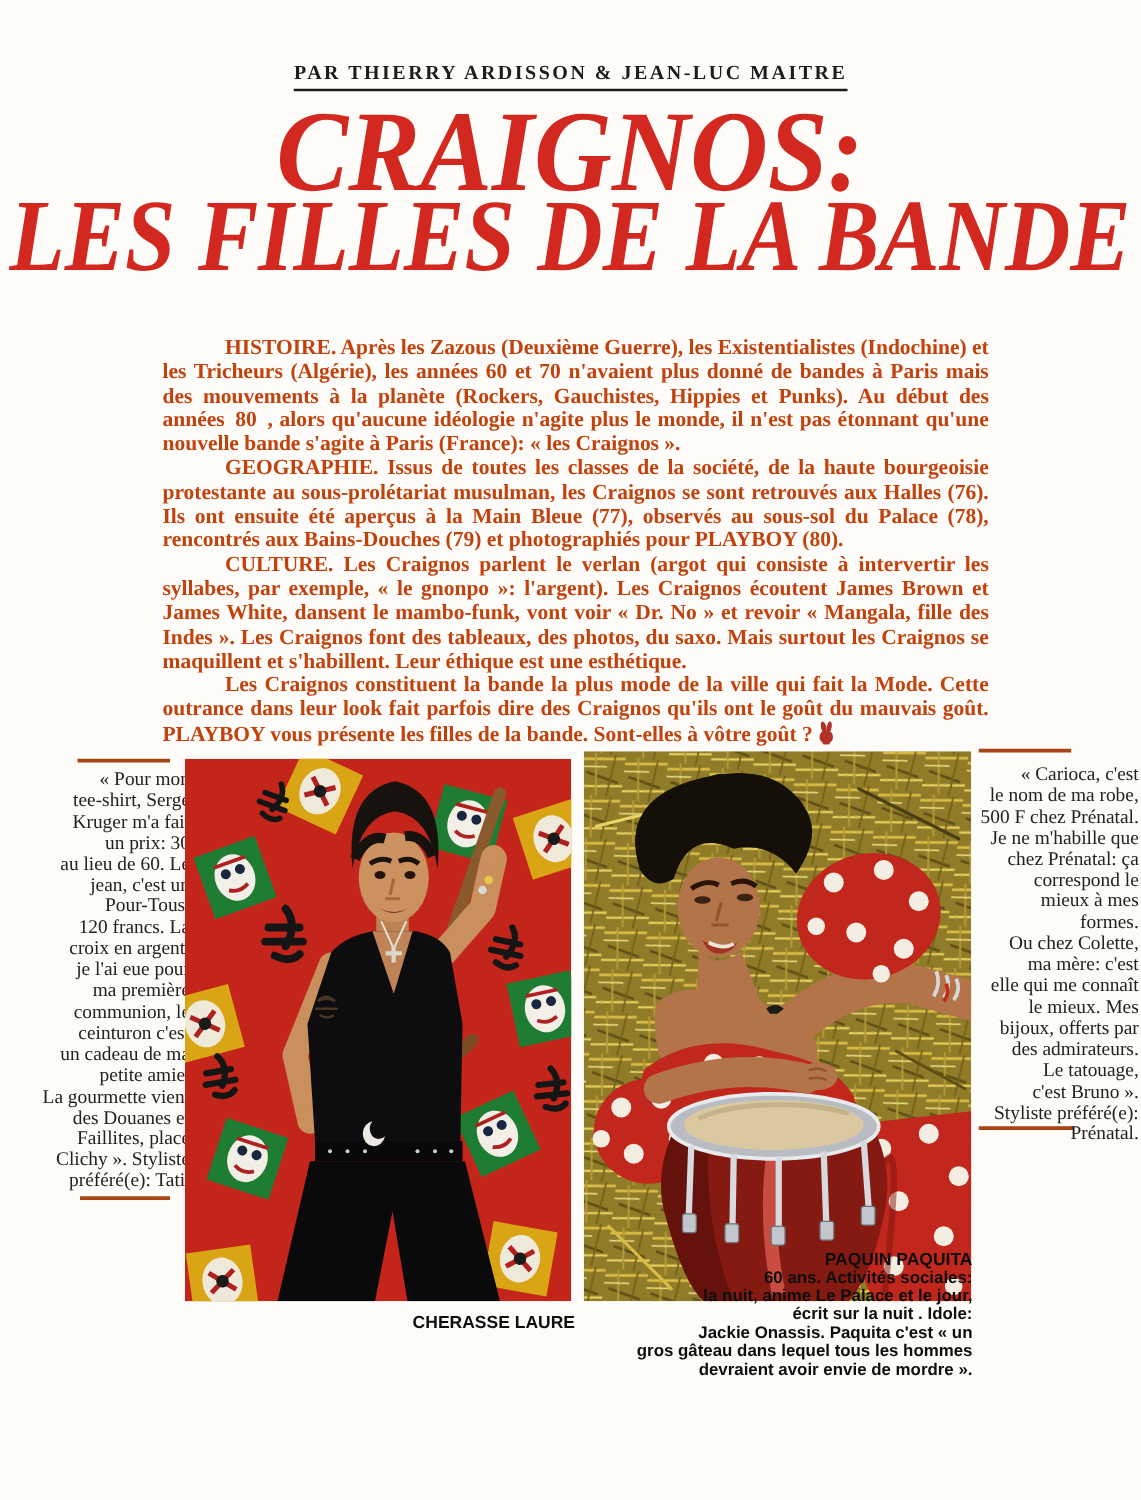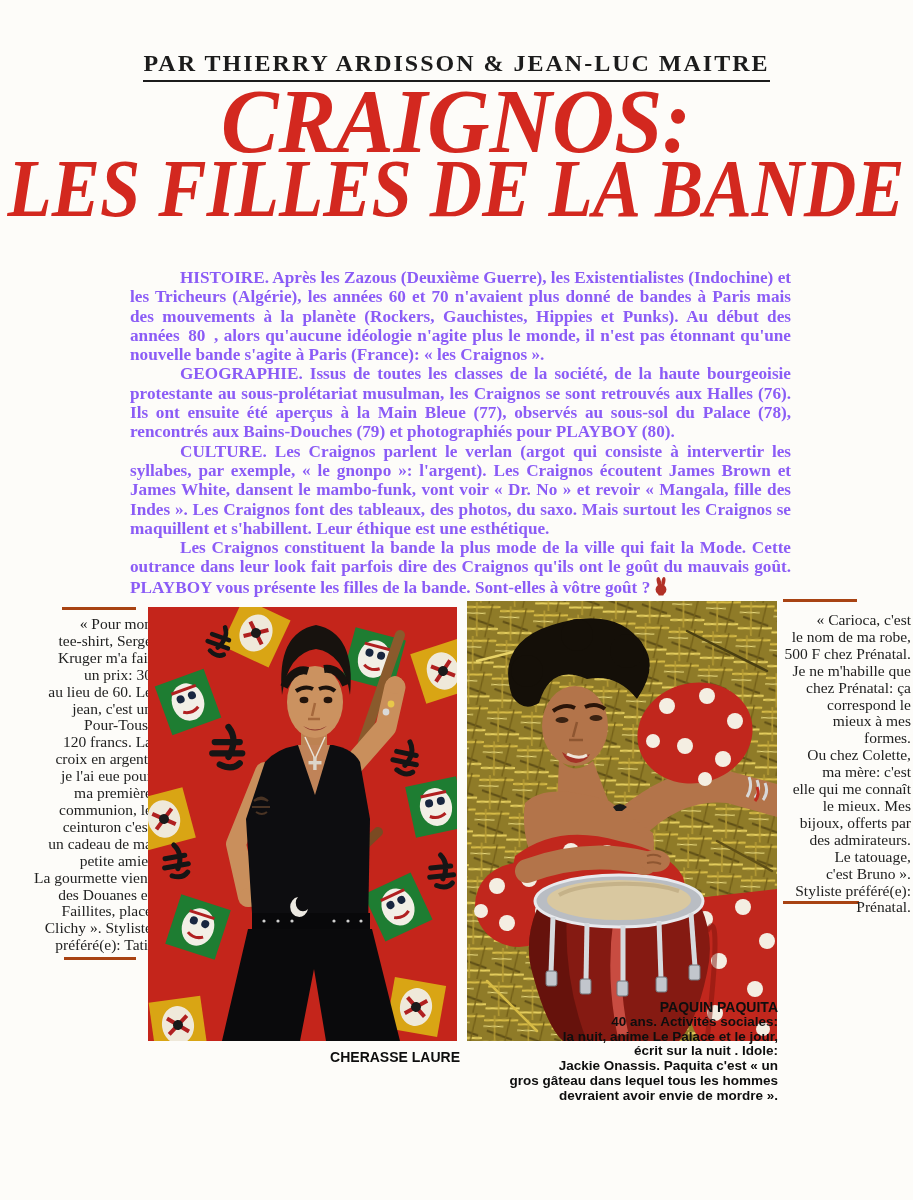--- a/index.html
+++ b/index.html
@@ -1,26 +1,26 @@
 <!DOCTYPE html>
 <html><head>
 <meta charset="utf-8">
 <style>
   html,body{margin:0;padding:0;background:#e9e7e2;}
   .page{position:relative;width:913px;height:1200px;margin:0 auto;background:#fdfcf9;
         overflow:hidden;font-family:"Liberation Serif",serif;}
   
   .byline{position:absolute;left:0;top:50px;width:913px;text-align:center;}
-  .byline span{display:inline-block;font-weight:bold;font-size:24px;letter-spacing:2px;
+  .byline span{display:inline-block;font-weight:bold;font-size:16px;letter-spacing:2px;
         color:#1c1c1c;border-bottom:2.5px solid #1c1c1c;padding-bottom:3px;}
   .title-svg{position:absolute;left:0;top:0;width:913px;height:235px;}
   .title-svg text{font-family:"Liberation Serif",serif;font-weight:bold;font-style:italic;
         fill:#d3281f;}
   
-  .article{position:absolute;left:130px;top:268px;width:661px;color:#8b5cf6;}
+  .article{position:absolute;left:130px;top:268px;width:661px;color:#c2410c;}
   .article p{margin:0;text-align:justify;text-indent:50px;
         font-weight:bold;font-size:17.2px;line-height:19.3px;}
   .bunny{display:inline-block;vertical-align:-3px;margin-left:4px;}
   
   .pq{position:absolute;color:#222;font-size:15.5px;line-height:16.9px;white-space:pre-line;}
   .pq-left{left:4px;top:616px;width:148px;text-align:right;}
   .pq-right{left:783px;top:612px;width:128px;text-align:right;}
   .rule{position:absolute;height:3px;background:#a84313;}
   .rule-lt{left:62px;top:607px;width:74px;}
   .rule-lb{left:64px;top:957px;width:72px;}
@@ -304,21 +304,21 @@
       <ellipse cx="188" cy="260" rx="15" ry="11" fill="#b3744a"></ellipse>
       <path d="M180 255 q8 -3 14 1 M180 262 q8 -2 14 1" stroke="#8e5631" stroke-width="2" fill="none"></path>
     </g>
   </svg>
 
   <div class="caption caption-left">
     <div class="cap-name">CHERASSE LAURE</div>
   </div>
   <div class="caption caption-right">
     <div class="cap-name">PAQUIN PAQUITA</div>
-    <div class="cap-lines">40 ans. Activités sociales:
+    <div class="cap-lines">60 ans. Activités sociales:
 la nuit, anime Le Palace et le jour,
 écrit sur la nuit . Idole:
 Jackie Onassis. Paquita c'est « un
 gros gâteau dans lequel tous les hommes
 devraient avoir envie de mordre ».</div>
   </div>
 
 </div>
 
 </body></html>

